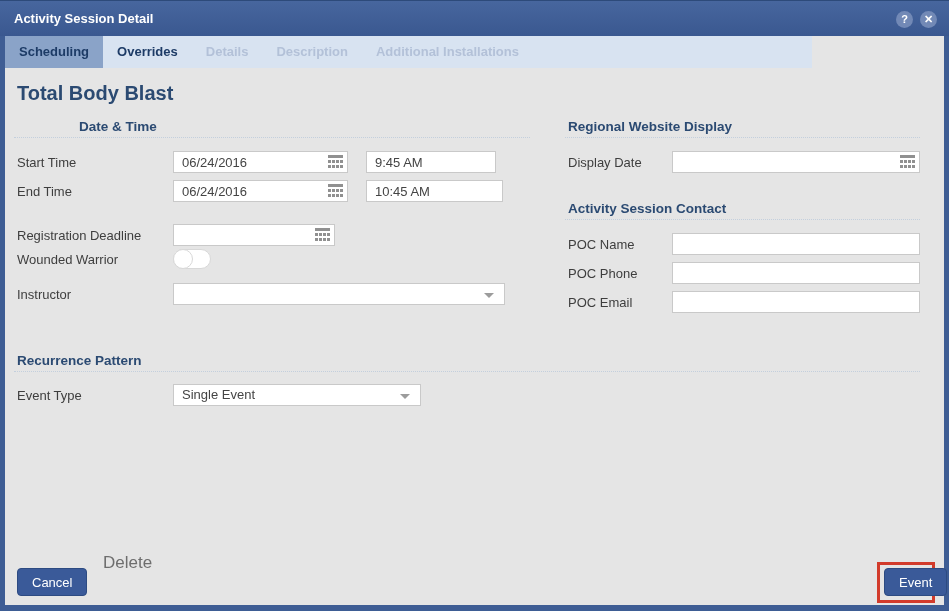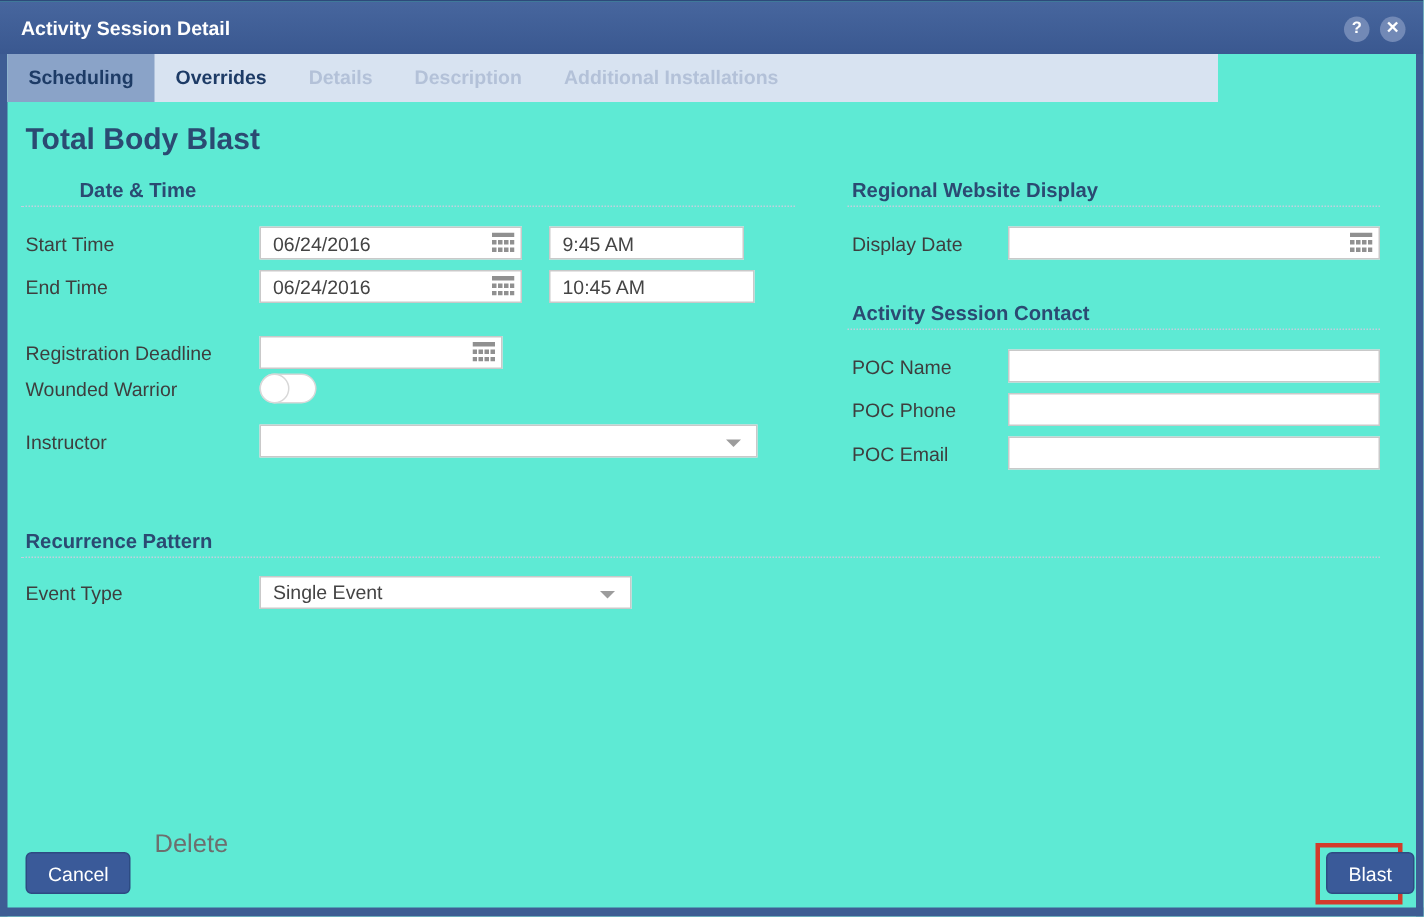--- a/index.html
+++ b/index.html
@@ -1,20 +1,20 @@
 <!DOCTYPE html>
 <html><head>
 <meta charset="utf-8">
 <style>
   html,body{margin:0;padding:0;}
   body{
     width:949px;height:611px;position:relative;overflow:hidden;
     font-family:"Liberation Sans",sans-serif;background:#fff;
   }
-  .modal{position:absolute;inset:0;background:#5eead4;box-sizing:border-box;outline:1px solid #2c4a7c;text-decoration:underline;}
+  .modal{position:absolute;inset:0;background:#e5e5e5;box-sizing:border-box;outline:1px solid #2c4a7c;text-decoration:underline;}
   
   .titlebar{position:absolute;left:0;top:0;width:949px;height:36px;
     background:linear-gradient(#47669e,#3a5890);border-top:1px solid #2d4a7a;box-sizing:border-box;}
   .titlebar .title{position:absolute;left:14px;top:0;line-height:36px;color:#fff;font-size:13px;font-weight:bold;}
   .circle-icon{position:absolute;top:10px;width:17px;height:17px;border-radius:50%;
     background:#7289b6;color:#fff;font-size:11px;font-weight:bold;line-height:17px;text-align:center;cursor:pointer;}
   .help{left:896px;}
   .close{left:920px;}
   
   .edge{position:absolute;background:#3e5d94;}
@@ -69,21 +69,21 @@
   <div class="tabbar">
     <div class="tab active">Scheduling</div>
     <div class="tab">Overrides</div>
     <div class="tab disabled">Details</div>
     <div class="tab disabled">Description</div>
     <div class="tab disabled">Additional Installations</div>
   </div>
 
   <div class="heading">Total Body Blast</div>
 
-  <div class="sect" style="left:9px;top:119px;padding-left:44px;">Date &amp; Time</div>
+  <div class="sect" style="left:35px;top:119px;padding-left:44px;">Date &amp; Time</div>
   <div class="dots" style="left:14px;top:137px;width:516px;"></div>
 
   <div class="lbl" style="left:17px;top:156px;">Start Time</div>
   <div class="field has-cal" style="left:173px;top:151px;width:175px;">
     <input value="06/24/2016" style="">
     <svg class="cal" viewBox="0 0 15 13">
       <rect x="0" y="0" width="15" height="3" fill="#909090"></rect>
       <g fill="#909090">
         <rect x="0" y="5" width="3" height="3"></rect>
           <rect x="4" y="5" width="3" height="3"></rect>
@@ -195,16 +195,16 @@
 
   <div class="lbl" style="left:568px;top:296px;">POC Email</div>
   <div class="field" style="left:672px;top:291px;width:248px;">
     <input value="" style="">
   </div>
 
   <button class="btn btn-cancel">Cancel</button>
   <span class="delete-link">Delete</span>
 
   <div class="annotation">
-    <button class="btn btn-save">Blast</button>
+    <button class="btn btn-save">Event</button>
   </div>
 
 </div>
 
 </body></html>

